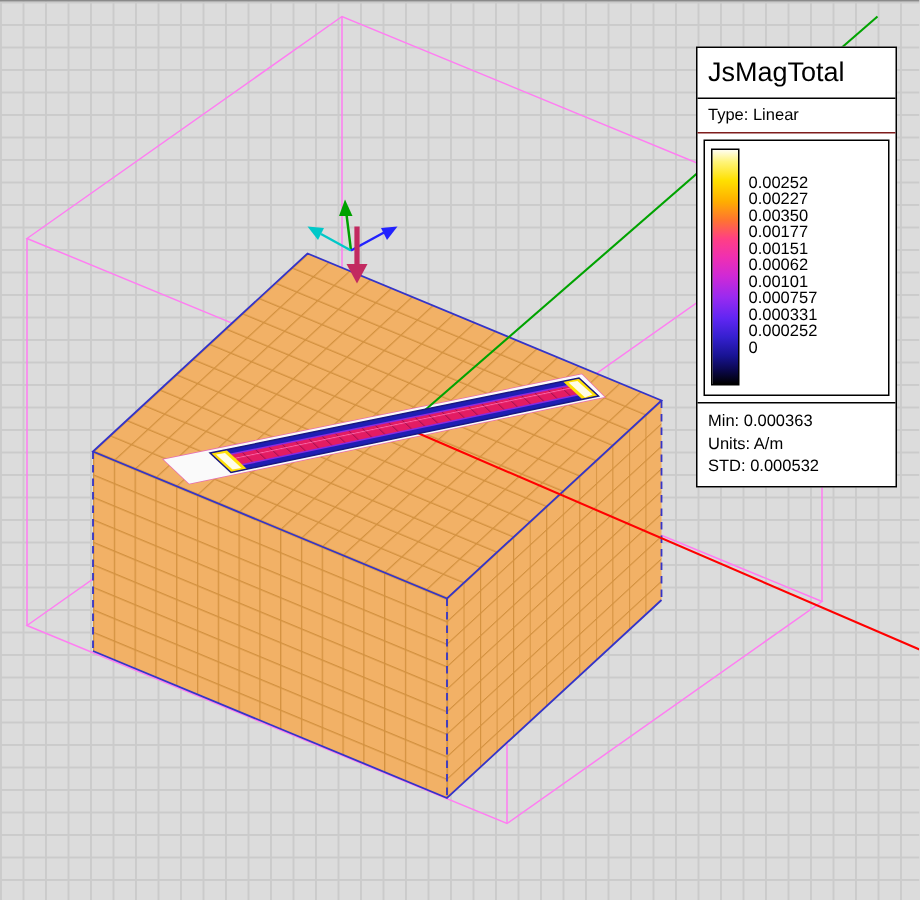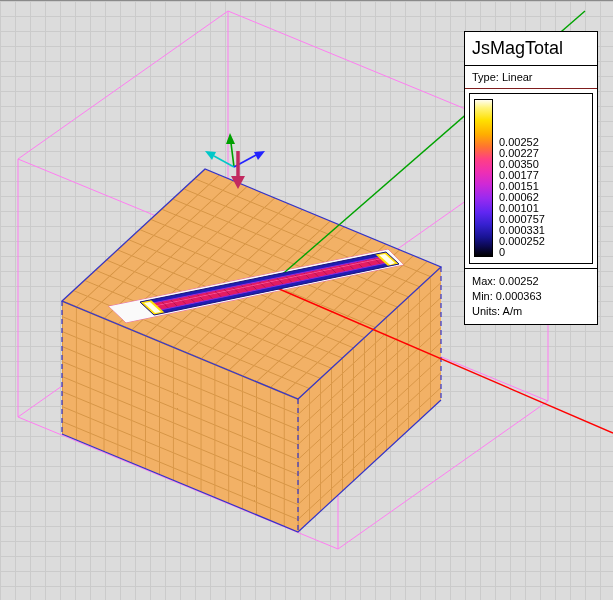--- a/index.html
+++ b/index.html
@@ -18,21 +18,21 @@
     position:absolute;left:464px;top:30px;width:134px;
     background:#ffffff;border:1px solid #000;color:#000;
     font-family:"Liberation Sans", sans-serif;font-size:11px;
     box-sizing:border-box;
   }
   .lg-title{padding:6px 7px;border-bottom:1px solid #000;font-size:18px;}
   .lg-type{padding:5px 7px;border-bottom:1px solid #7f1d1d;}
   .lg-scale-wrap{border-bottom:1px solid #000;padding:4px;}
   .lg-scale-box{border:1px solid #000;padding:5px 4px;display:flex;gap:6px;}
   .lg-bar{width:17px;height:156px;border:1px solid #000;flex:0 0 auto;}
-  .lg-labels{display:flex;flex-direction:column;justify-content:flex-end;height:162px;margin-top:-3px;line-height:1;}
+  .lg-labels{display:flex;flex-direction:column;justify-content:center;height:162px;margin-top:-3px;line-height:1;}
   .lg-stats{padding:5px 7px;line-height:15px;}
 </style>
 </head>
 <body>
 
 <div class="stage">
 
   <svg width="613" height="600" viewBox="0 0 613 600">
     <defs>
       <pattern id="gridTop" width="15" height="15" patternUnits="userSpaceOnUse" patternTransform="matrix(0.924,0.384,0.735,-0.678,62,300)">
@@ -122,19 +122,19 @@
           <span>0.00062</span>
           <span>0.00101</span>
           <span>0.000757</span>
           <span>0.000331</span>
           <span>0.000252</span>
           <span>0</span>
         </div>
       </div>
     </div>
     <div class="lg-stats">
-      <div>Max: 0.00252</div>
       <div>Min: 0.000363</div>
       <div>Units: A/m</div>
+      <div>STD: 0.000532</div>
     </div>
   </div>
 
 </div>
 
 </body></html>

